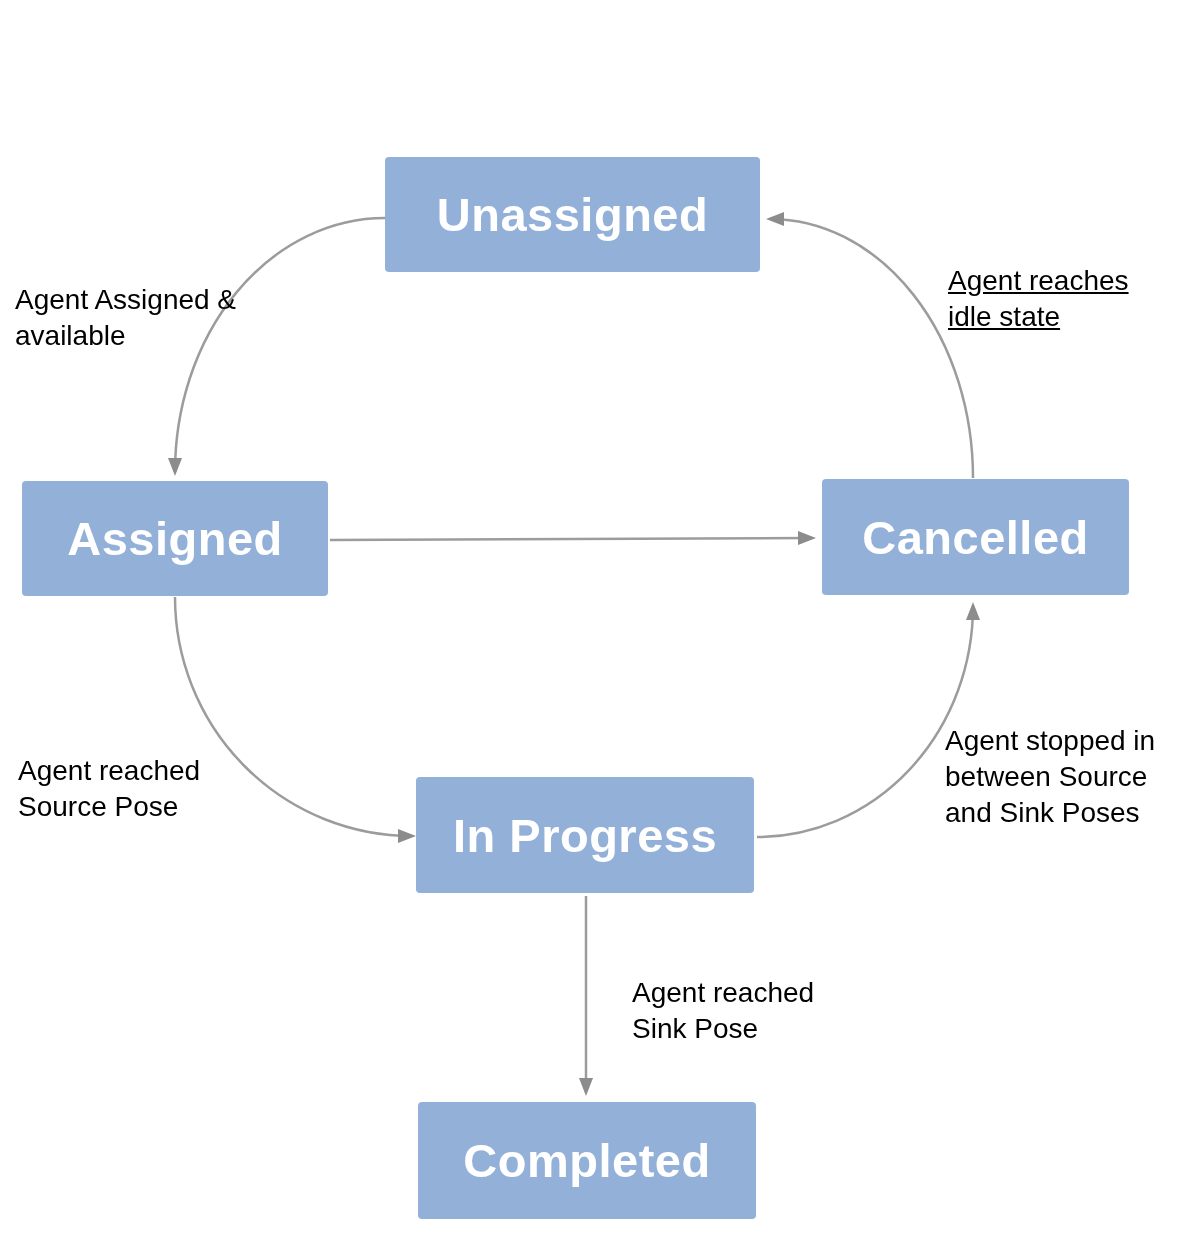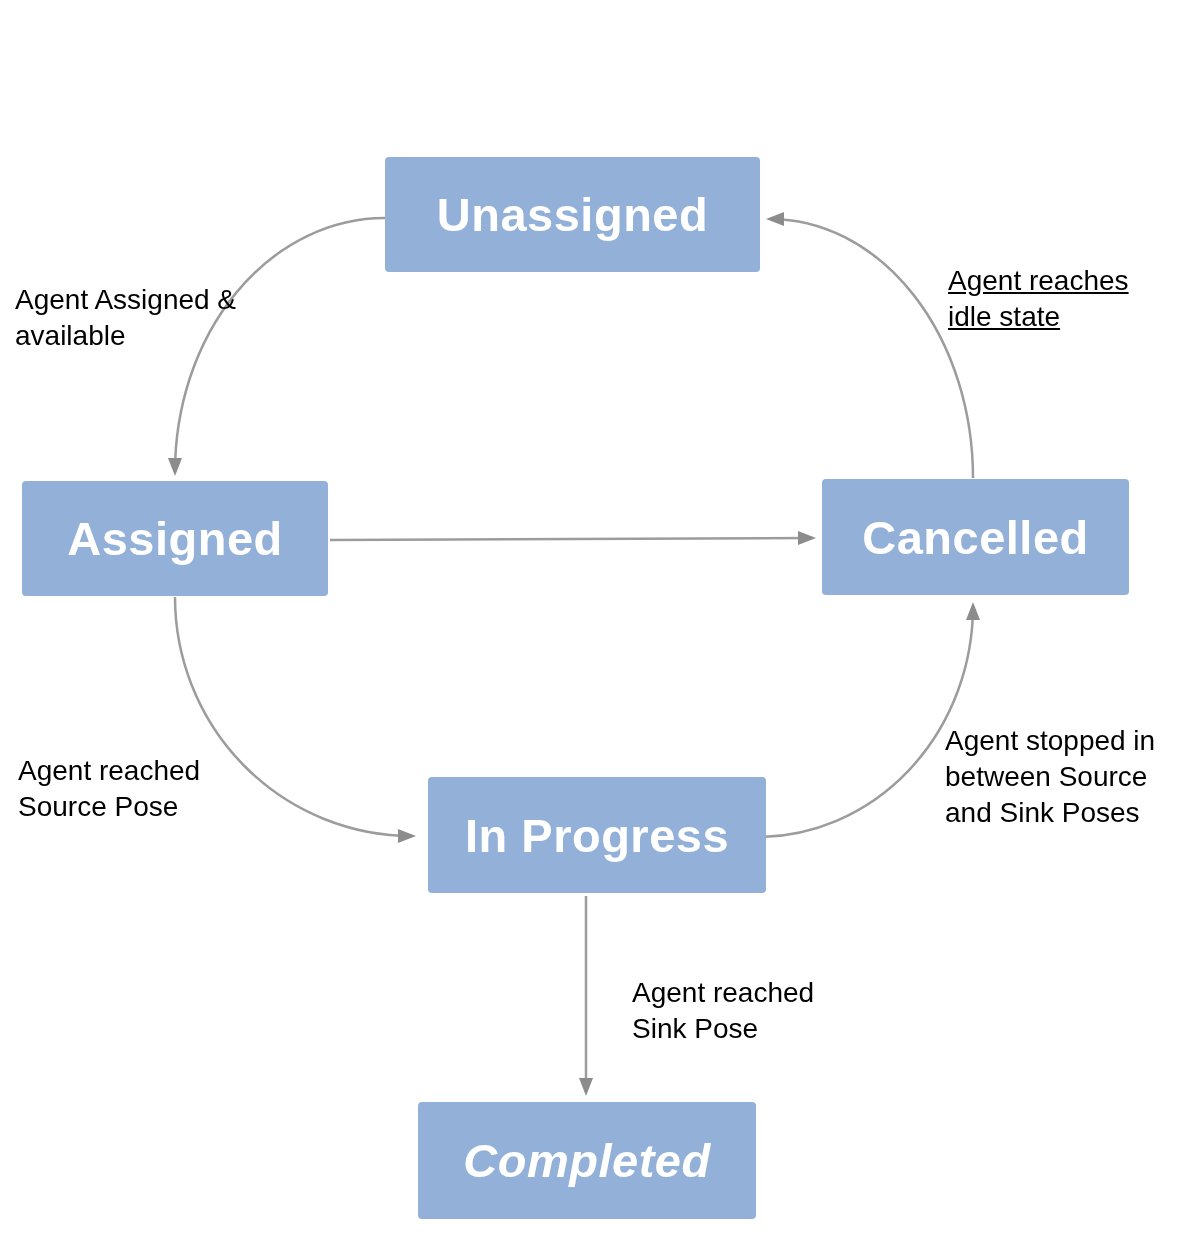--- a/index.html
+++ b/index.html
@@ -46,22 +46,22 @@
     align-items: center;
     justify-content: center;
     color: #ffffff;
     font-weight: 700;
     font-size: 47px;
     letter-spacing: 0.5px;
   }
   .node-unassigned  { left: 385px; top: 157px;  width: 375px; height: 115px; }
   .node-assigned    { left: 22px;  top: 481px;  width: 306px; height: 115px; }
   .node-cancelled   { left: 822px; top: 479px;  width: 307px; height: 116px; }
-  .node-in-progress { left: 428px; top: 777px;  width: 338px; height: 116px; }
-  .node-completed   { left: 418px; top: 1102px; width: 338px; height: 117px; font-style: italic; }
+  .node-in-progress { left: 416px; top: 777px;  width: 338px; height: 116px; }
+  .node-completed   { left: 418px; top: 1102px; width: 338px; height: 117px; }
   .edge-label {
     position: absolute;
     color: #000000;
     font-size: 28px;
     line-height: 36px;
     font-weight: 400;
   }
   .label-assigned-available { left: 15px;  top: 248px; width: 262px; margin-top: 34px; }
   .label-idle-state         { left: 948px; top: 263px; width: 212px; text-decoration: underline; }
   .label-source-pose        { left: 18px;  top: 753px; width: 232px; }

